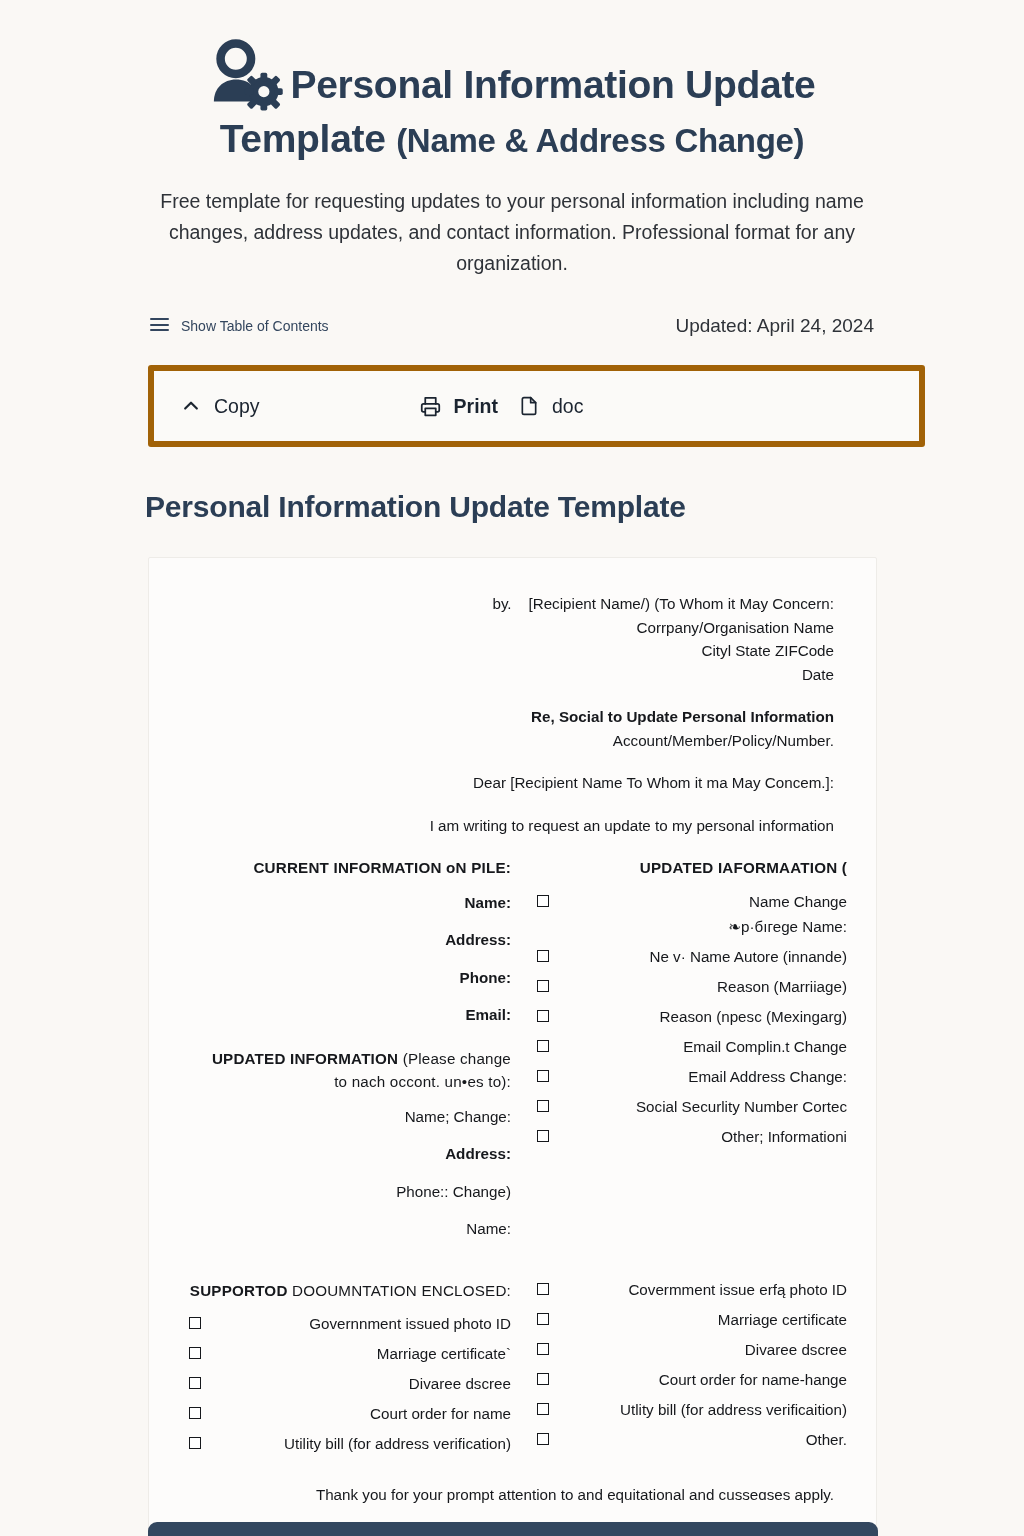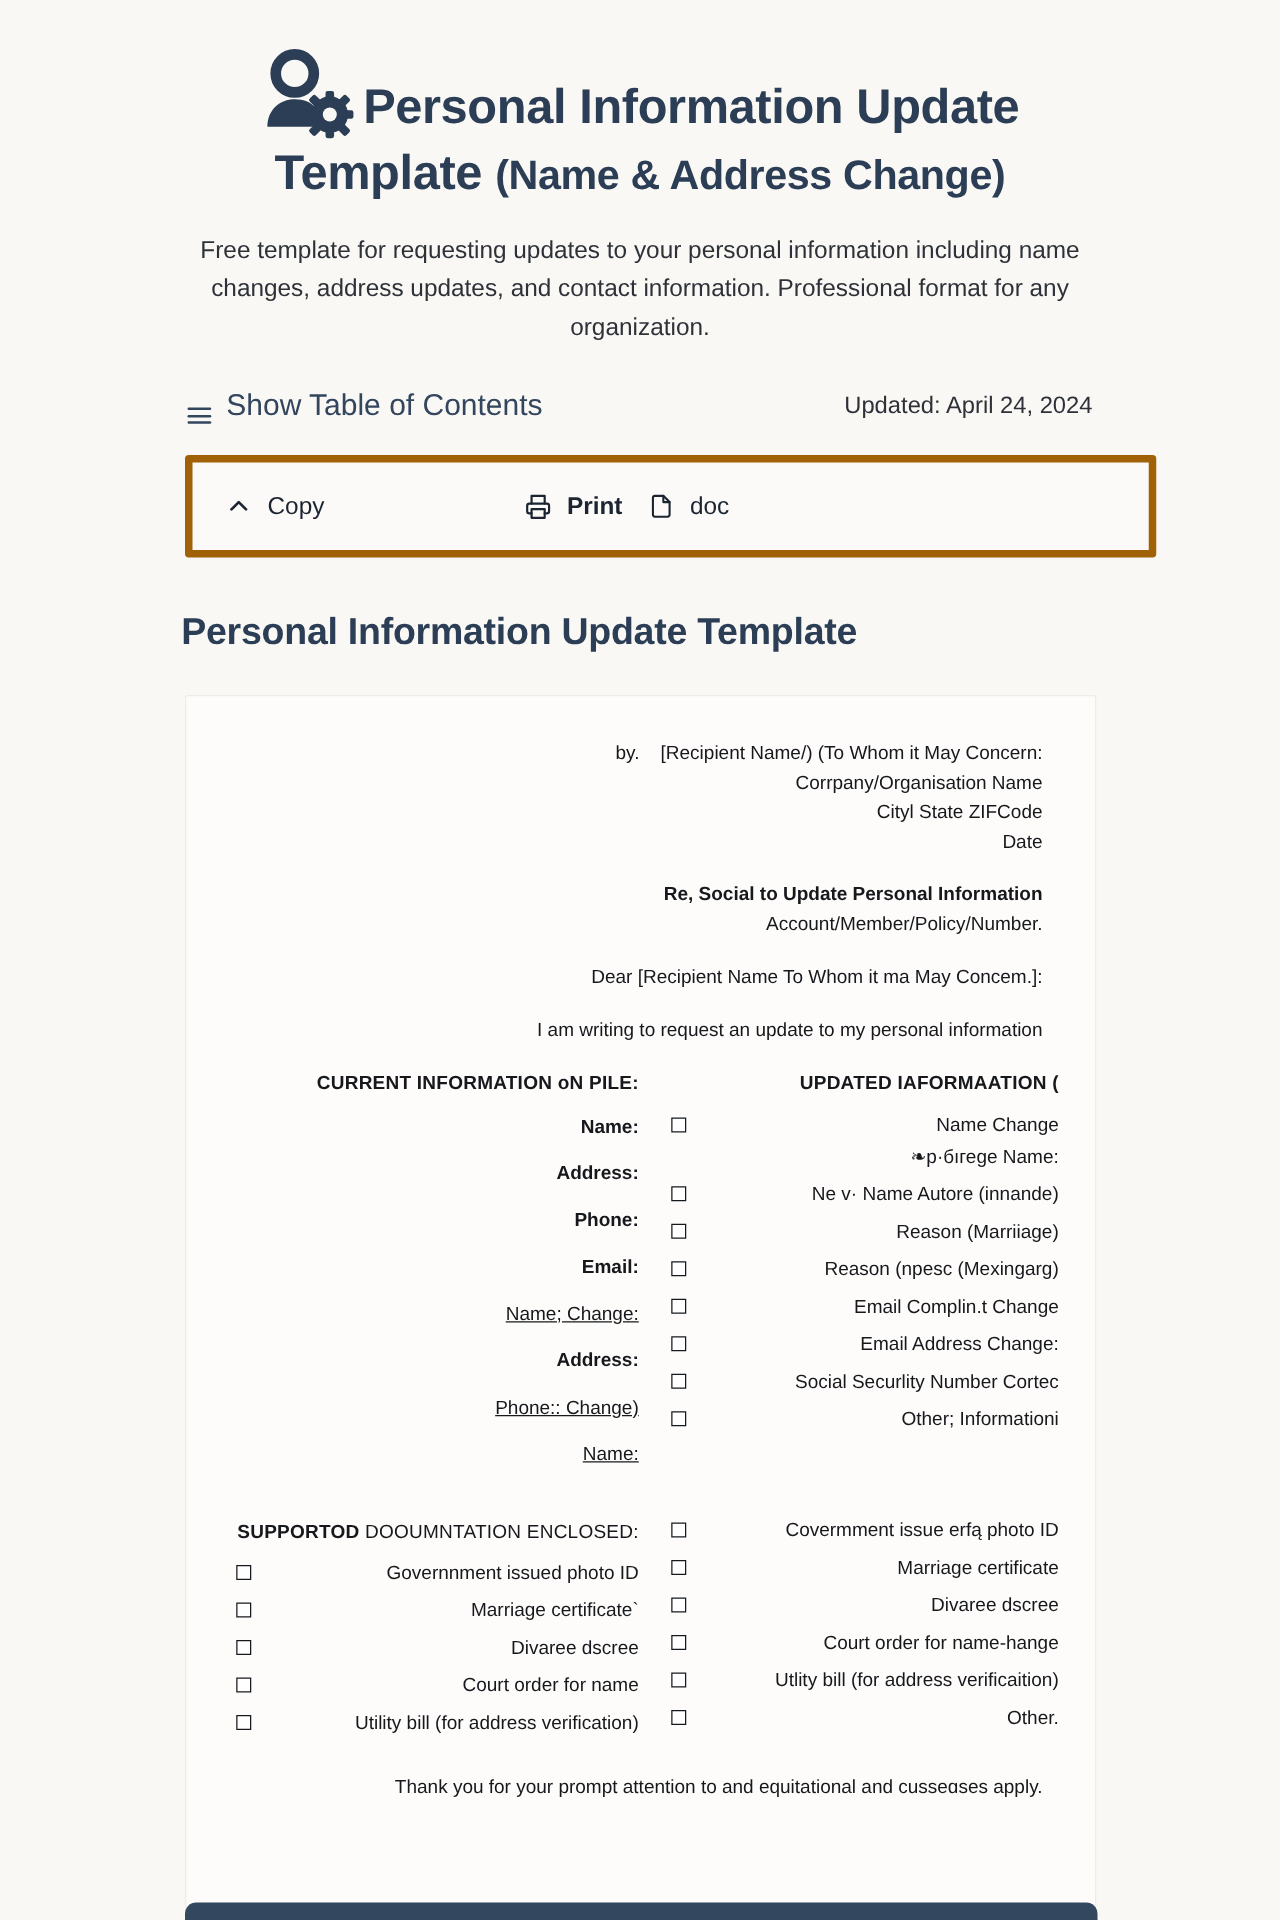--- a/index.html
+++ b/index.html
@@ -56,24 +56,24 @@
   
   .meta-row {
     margin: 30px 150px 0 150px;
     display: flex;
     align-items: center;
     justify-content: space-between;
     height: 34px;
   }
   .toc-toggle {
     display: flex;
-    align-items: flex-end;
+    align-items: flex-start;
     gap: 12px;
     color: #33465e;
-    font-size: 24px;
+    font-size: 14px;
     cursor: pointer;
   }
   .hamburger {
     display: inline-flex;
     flex-direction: column;
     justify-content: space-between;
     width: 19px;
     height: 13px;
   }
   .hamburger i {
@@ -156,21 +156,21 @@
 
   .sect-head {
     font-weight: bold;
     font-size: 15.2px;
     letter-spacing: 0.2px;
     margin-bottom: 11px;
   }
   .sect-head .nrm { font-weight: normal; }
 
   .fieldline { font-weight: bold; margin-bottom: 14px; }
-  .fieldline.thin { font-weight: normal; text-decoration: underline; }
+  .fieldline.thin { font-weight: normal; }
 
   .cb-row {
     display: flex;
     align-items: flex-start;
     margin-bottom: 8px;
     line-height: 22px;
   }
   .cb {
     flex: none;
     width: 12px;
@@ -297,20 +297,24 @@
 
       <div class="two-col">
 
         <div class="col-l">
           <div class="sect-head">CURRENT INFORMATION oN PILE:</div>
           <div class="fieldline">Name:</div>
           <div class="fieldline">Address:</div>
           <div class="fieldline">Phone:</div>
           <div class="fieldline">Email:</div>
 
+          <div class="sect-head" style="margin-top:20px;">
+            <span>UPDATED INFORMATION </span><span class="nrm">(Please change</span>
+            <div class="nrm">to nach occont. un•es to):</div>
+          </div>
           <div class="fieldline thin">Name; Change:</div>
           <div class="fieldline">Address:</div>
           <div class="fieldline thin">Phone:: Change)</div>
           <div class="fieldline thin">Name:</div>
         </div>
 
         <div class="col-r">
           <div class="sect-head">UPDATED IAFORMAATION (</div>
 
           <div class="cb-row">

